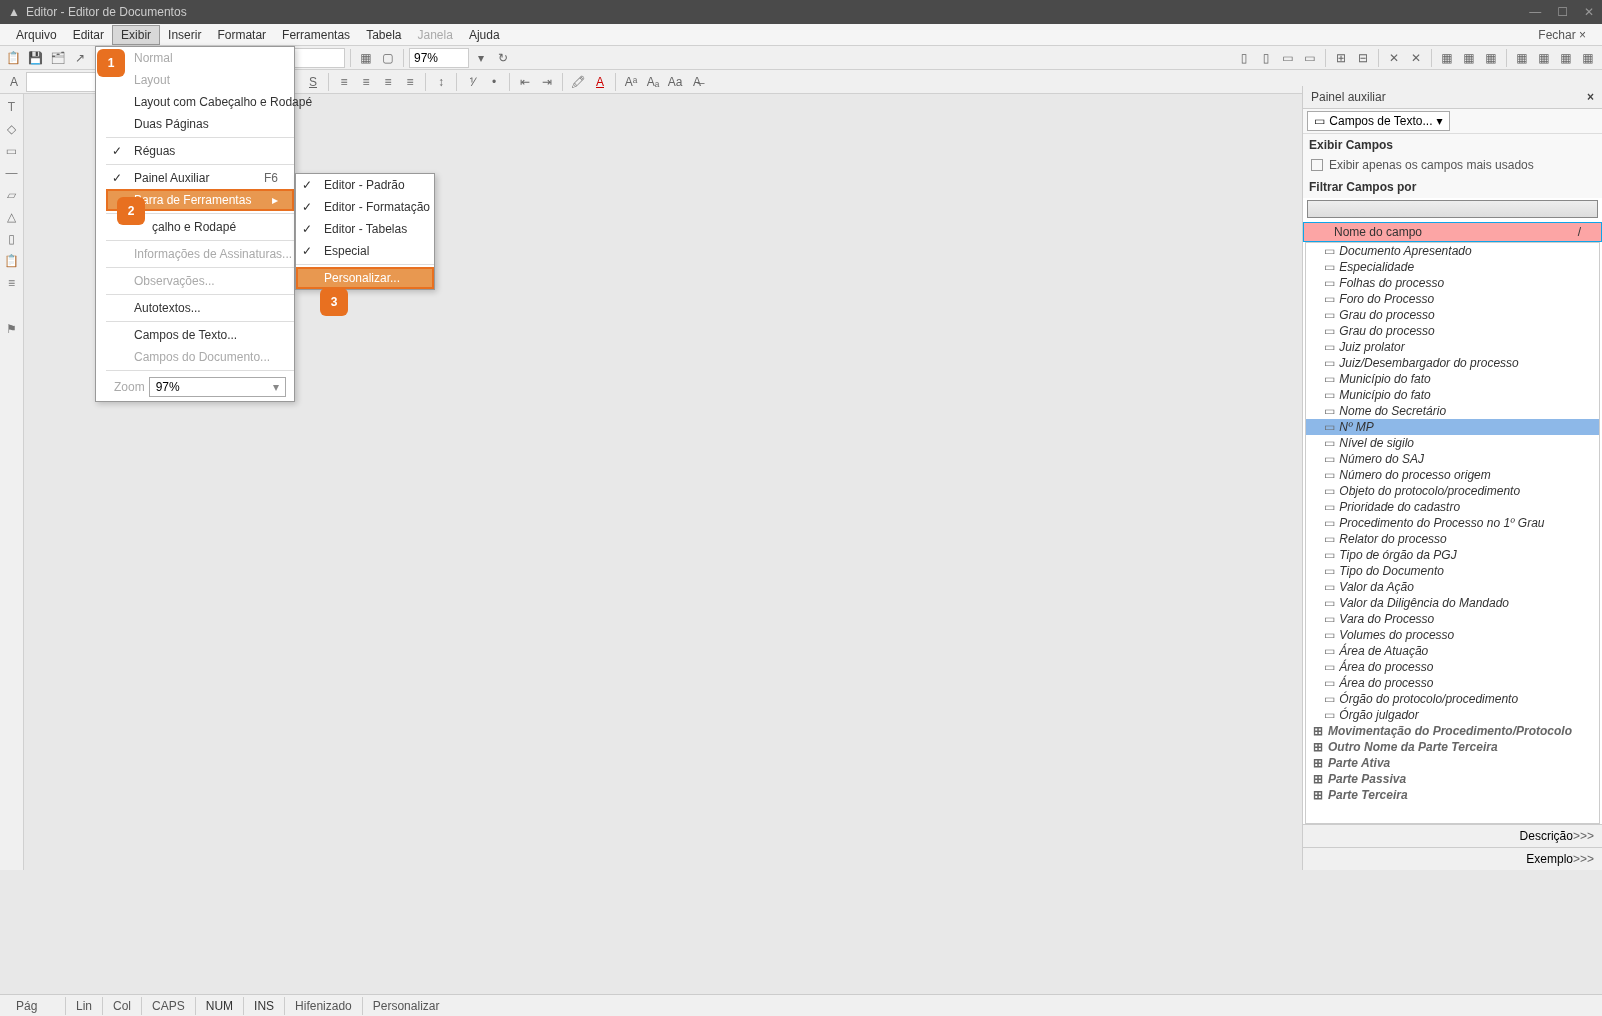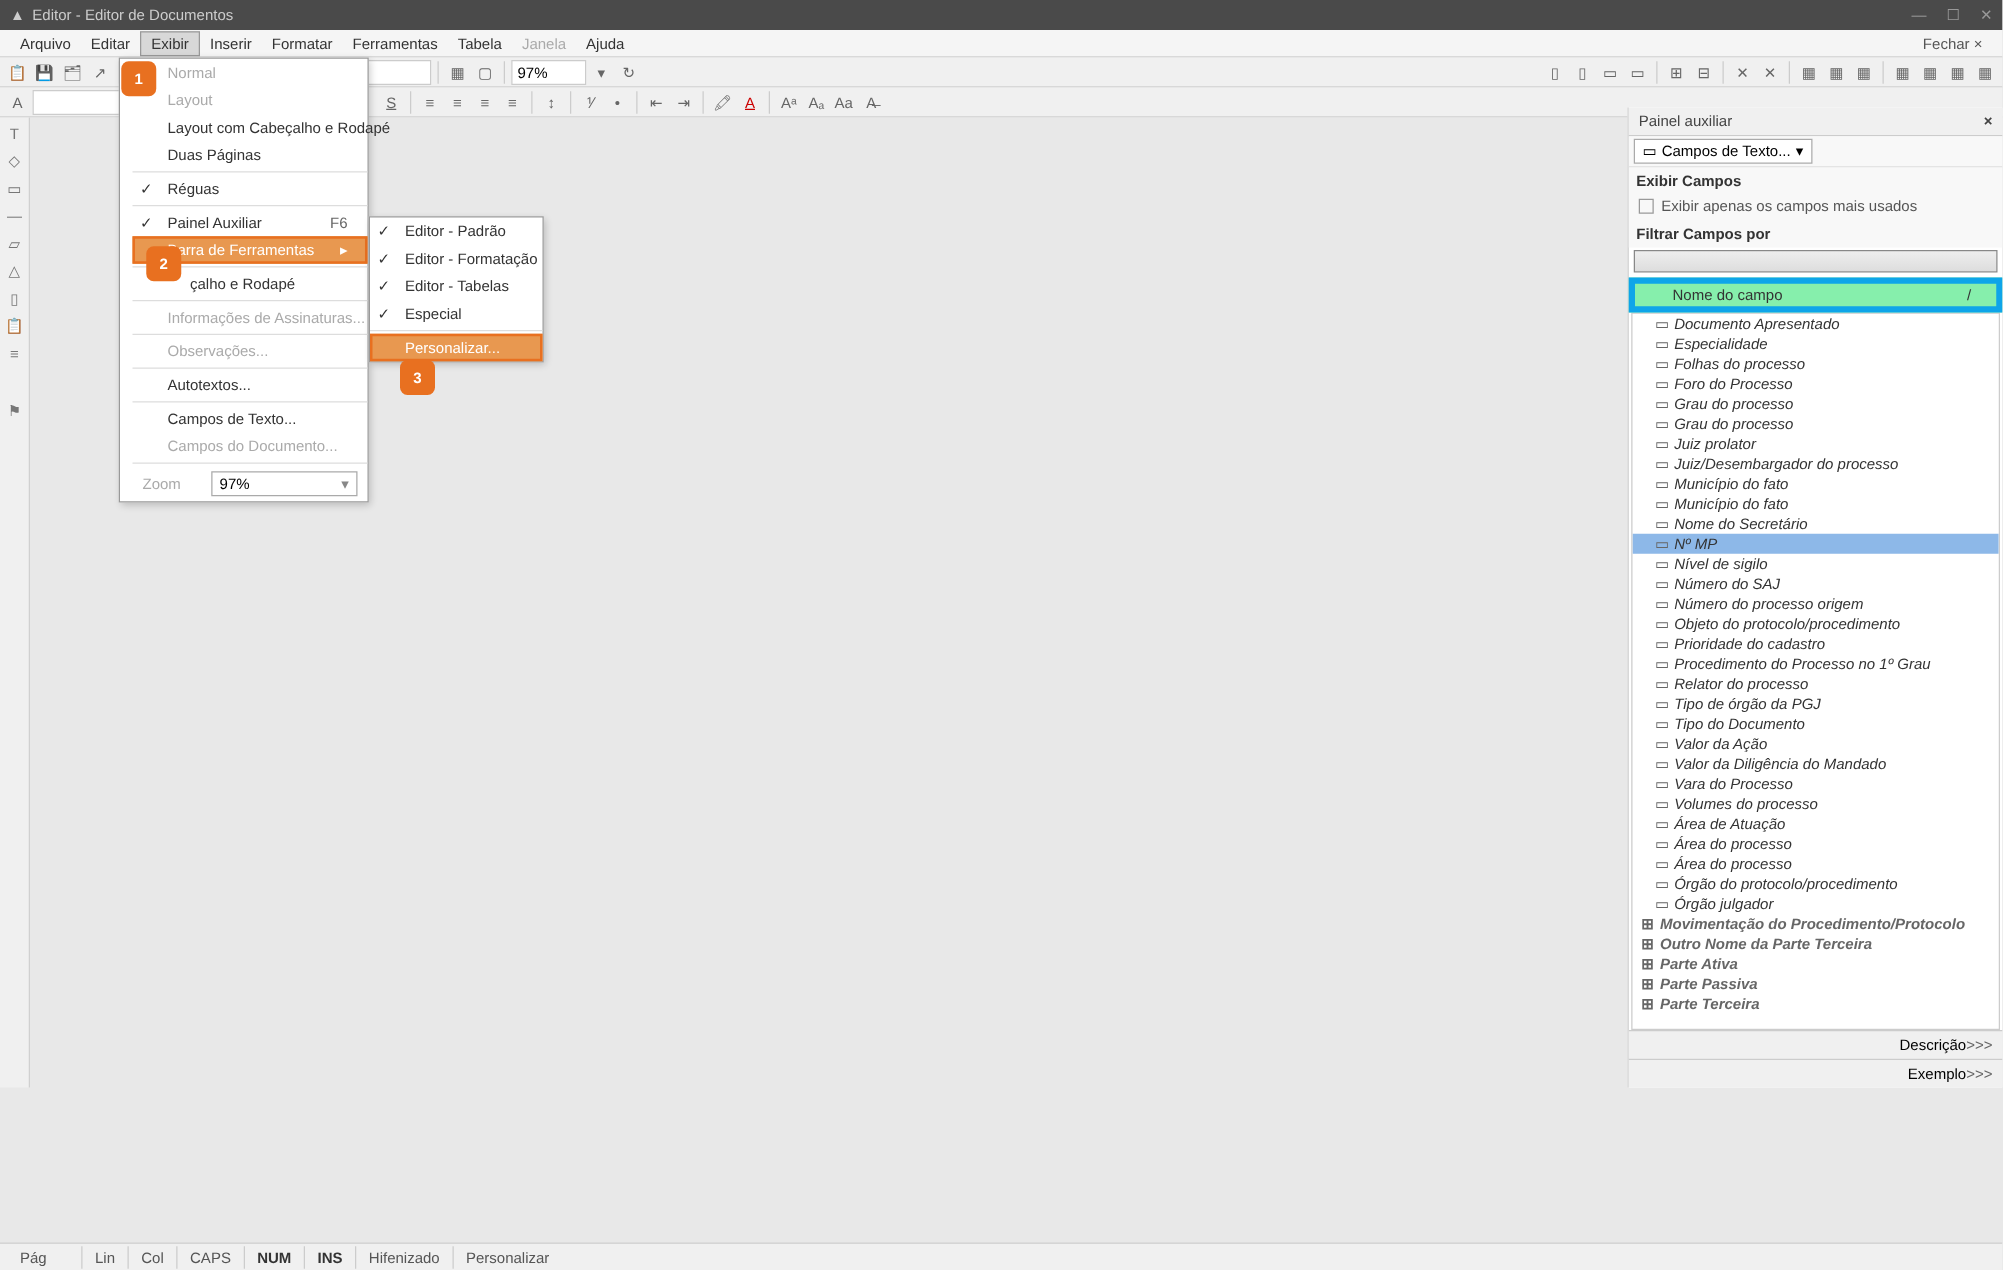--- a/index.html
+++ b/index.html
@@ -28,49 +28,49 @@
 .canvas { position: absolute; left: 24px; top: 94px; right: 300px; bottom: 146px; background: #e8e8e8; }
 
 .dropdown-menu { position: absolute; background: #fff; border: 1px solid #999; box-shadow: 2px 2px 6px rgba(0,0,0,0.2); z-index: 100; }
 .menu-item { height: 22px; display: flex; align-items: center; padding: 0 16px 0 28px; color: #333; position: relative; white-space: nowrap; }
 .menu-item.disabled { color: #aaa; }
 .menu-item .check { position: absolute; left: 6px; }
 .menu-item .submenu-arrow { margin-left: auto; }
 .menu-item .shortcut { margin-left: auto; color: #666; padding-left: 24px; }
 .menu-item.highlight { background: #e89850; color: #fff; border: 2px solid #e87020; padding: 0 14px 0 26px; }
 .menu-sep { height: 1px; background: #ddd; margin: 2px 0; }
-.zoom-row { display: flex; align-items: center; padding: 4px 8px; gap: 24px; }
+.zoom-row { display: flex; align-items: center; padding: 4px 8px; gap: 4px; }
 .zoom-combo { flex: 1; border: 1px solid #aaa; height: 20px; display: flex; align-items: center; padding: 0 6px; background: #fff; }
 
 .callout { position: absolute; width: 28px; height: 28px; background: #e87020; border-radius: 6px; color: #fff; font-weight: bold; font-size: 16px; display: flex; align-items: center; justify-content: center; z-index: 200; }
 
 .aux-panel { position: absolute; right: 0; top: 86px; width: 300px; bottom: 146px; background: #fff; border-left: 1px solid #ccc; display: flex; flex-direction: column; }
 .aux-header { background: #f0f0f0; border-bottom: 1px solid #ccc; padding: 4px 8px; display: flex; align-items: center; color: #444; }
 .aux-close { margin-left: auto; cursor: pointer; font-weight: bold; }
 .aux-combo-row { background: #f8f8f8; padding: 2px 4px; border-bottom: 1px solid #ddd; }
 .aux-combo { border: 1px solid #aaa; background: #fff; padding: 2px 6px; display: inline-flex; align-items: center; gap: 4px; }
 .aux-section-label { font-weight: bold; padding: 4px 6px; color: #333; background: #f8f8f8; }
 .aux-checkrow { padding: 2px 8px 4px 8px; color: #555; display: flex; align-items: center; gap: 6px; background: #f8f8f8; }
 .aux-filter { border: 1px solid #888; background: linear-gradient(#eee,#ddd); height: 18px; margin: 2px 4px 4px 4px; }
-.aux-gridhead { background: #86efac; border: 5px solid #0ea5e9; padding: 2px 30px; font-style: normal; color: #333; position: relative; }
+.aux-gridhead { background: #fca5a5; border: 1px solid #0ea5e9; padding: 2px 30px; font-style: normal; color: #333; position: relative; }
 .aux-tree { flex: 1; overflow-y: auto; border: 1px solid #ccc; margin: 0 2px; }
 .tree-row { padding: 1px 4px 1px 18px; font-style: italic; color: #333; display: flex; align-items: center; gap: 4px; }
 .tree-row .ficon { font-style: normal; color: #666; }
 .tree-row.selected { background: #8db8e8; }
 .tree-row.group { font-weight: bold; font-style: italic; color: #666; padding-left: 6px; }
 .tree-row .expander { width: 12px; display: inline-block; text-align: center; font-style: normal; }
 .aux-footer-row { display: flex; align-items: center; justify-content: flex-end; padding: 4px 8px; background: #f0f0f0; border-top: 1px solid #ccc; }
 .aux-footer-row .more { color: #666; }
 .aux-buttons { padding: 4px 6px; display: flex; gap: 8px; background: #f0f0f0; border-top: 1px solid #ccc; }
 .aux-buttons .btn { padding: 2px 10px; color: #555; }
 .aux-buttons .btn.primary { background: #fff; border: 1px solid #aaa; color: #333; }
 
 .statusbar { position: absolute; bottom: 0; left: 0; right: 0; height: 22px; background: #f0f0f0; border-top: 1px solid #ccc; display: flex; align-items: center; padding: 0 6px; gap: 0; color: #555; }
 .status-cell { padding: 0 10px; border-right: 1px solid #ccc; height: 18px; display: flex; align-items: center; }
-.status-cell.bold { font-weight: bold; color: #333; }
+.status-cell.bold { font-weight: normal; color: #333; }
 </style>
 </head>
 <body>
 
 <div class="titlebar">
   <span class="icon">▲</span>
   <span>Editor - Editor de Documentos</span>
   <div class="titlebar-buttons">
     <span>—</span>
     <span>☐</span>

